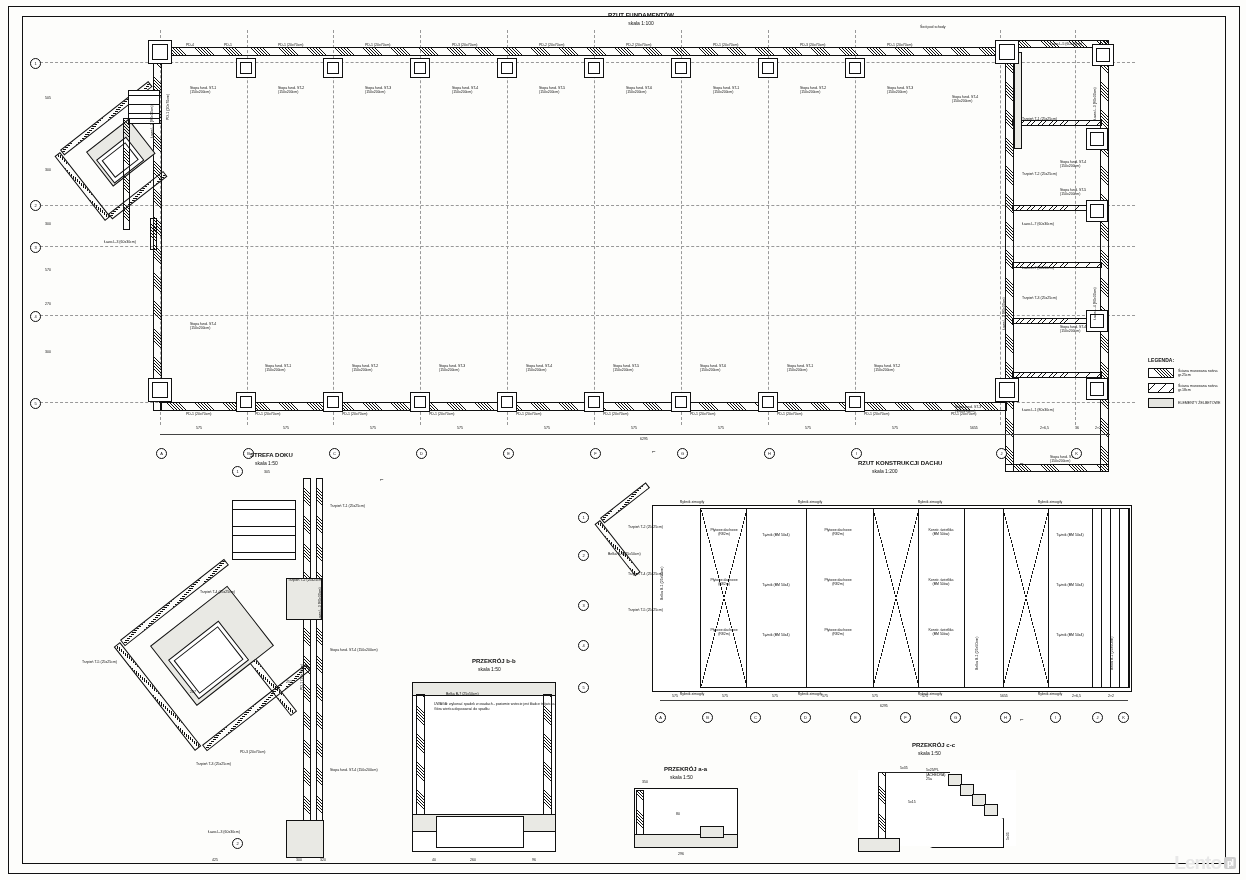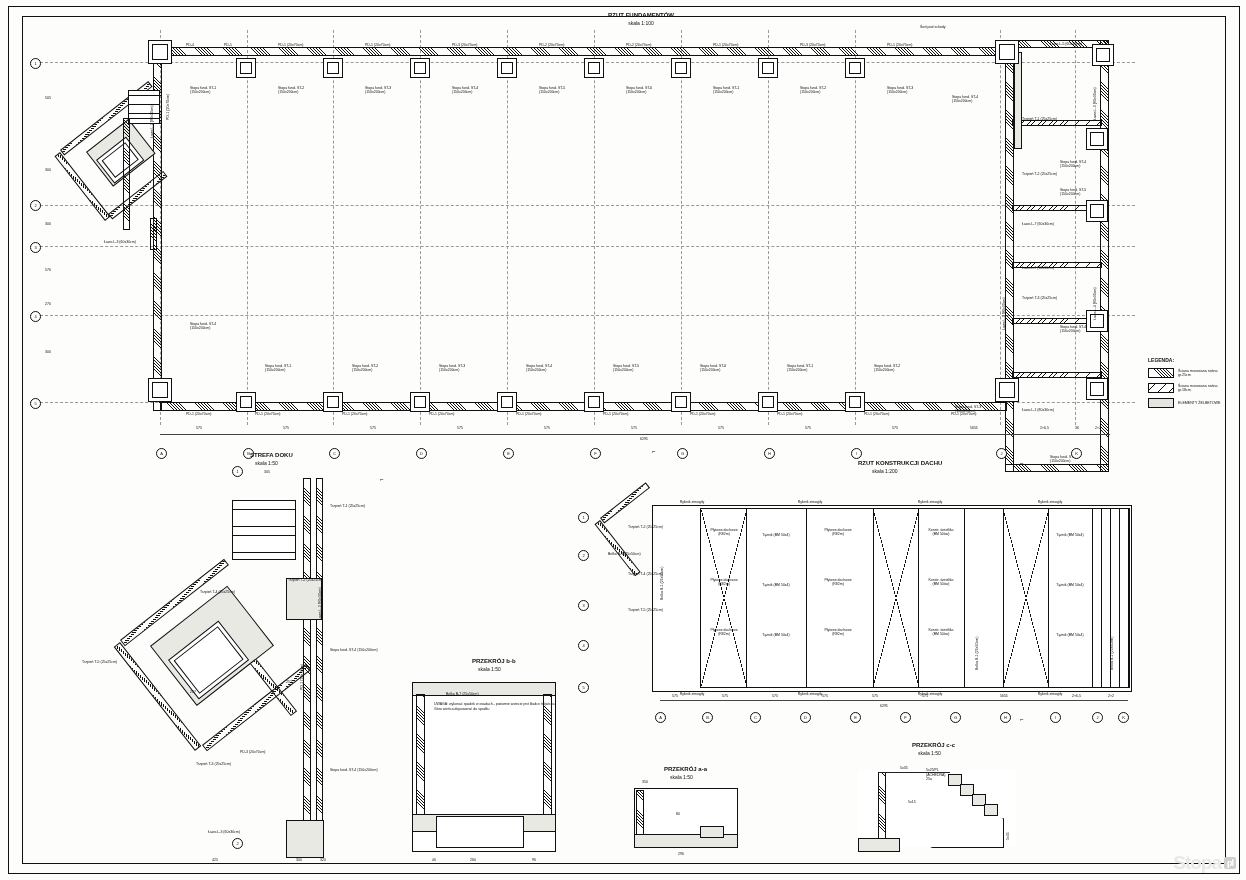--- a/index.html
+++ b/index.html
@@ -435,16 +435,16 @@
   <div class="txt t35" style="left:900px;top:766px;">5x35</div>
   <div class="txt t35" style="left:908px;top:800px;">5x15</div>
   <div class="lbl-rot" style="left:1006px;top:840px;transform:rotate(-90deg);">5x35</div>
 
   <div class="txt t6" style="left:652px;top:448px;">⌐</div>
   <div class="txt t6" style="left:1020px;top:460px;">⌐</div>
   <div class="txt t6" style="left:1020px;top:716px;">⌐</div>
   <div class="txt t6" style="left:380px;top:476px;">⌐</div>
 
   <div class="wm">
-    <span>Stopa</span>
+    <span>Lento</span>
     <span class="pl">pl</span>
   </div>
 </div>
 
 </body></html>

